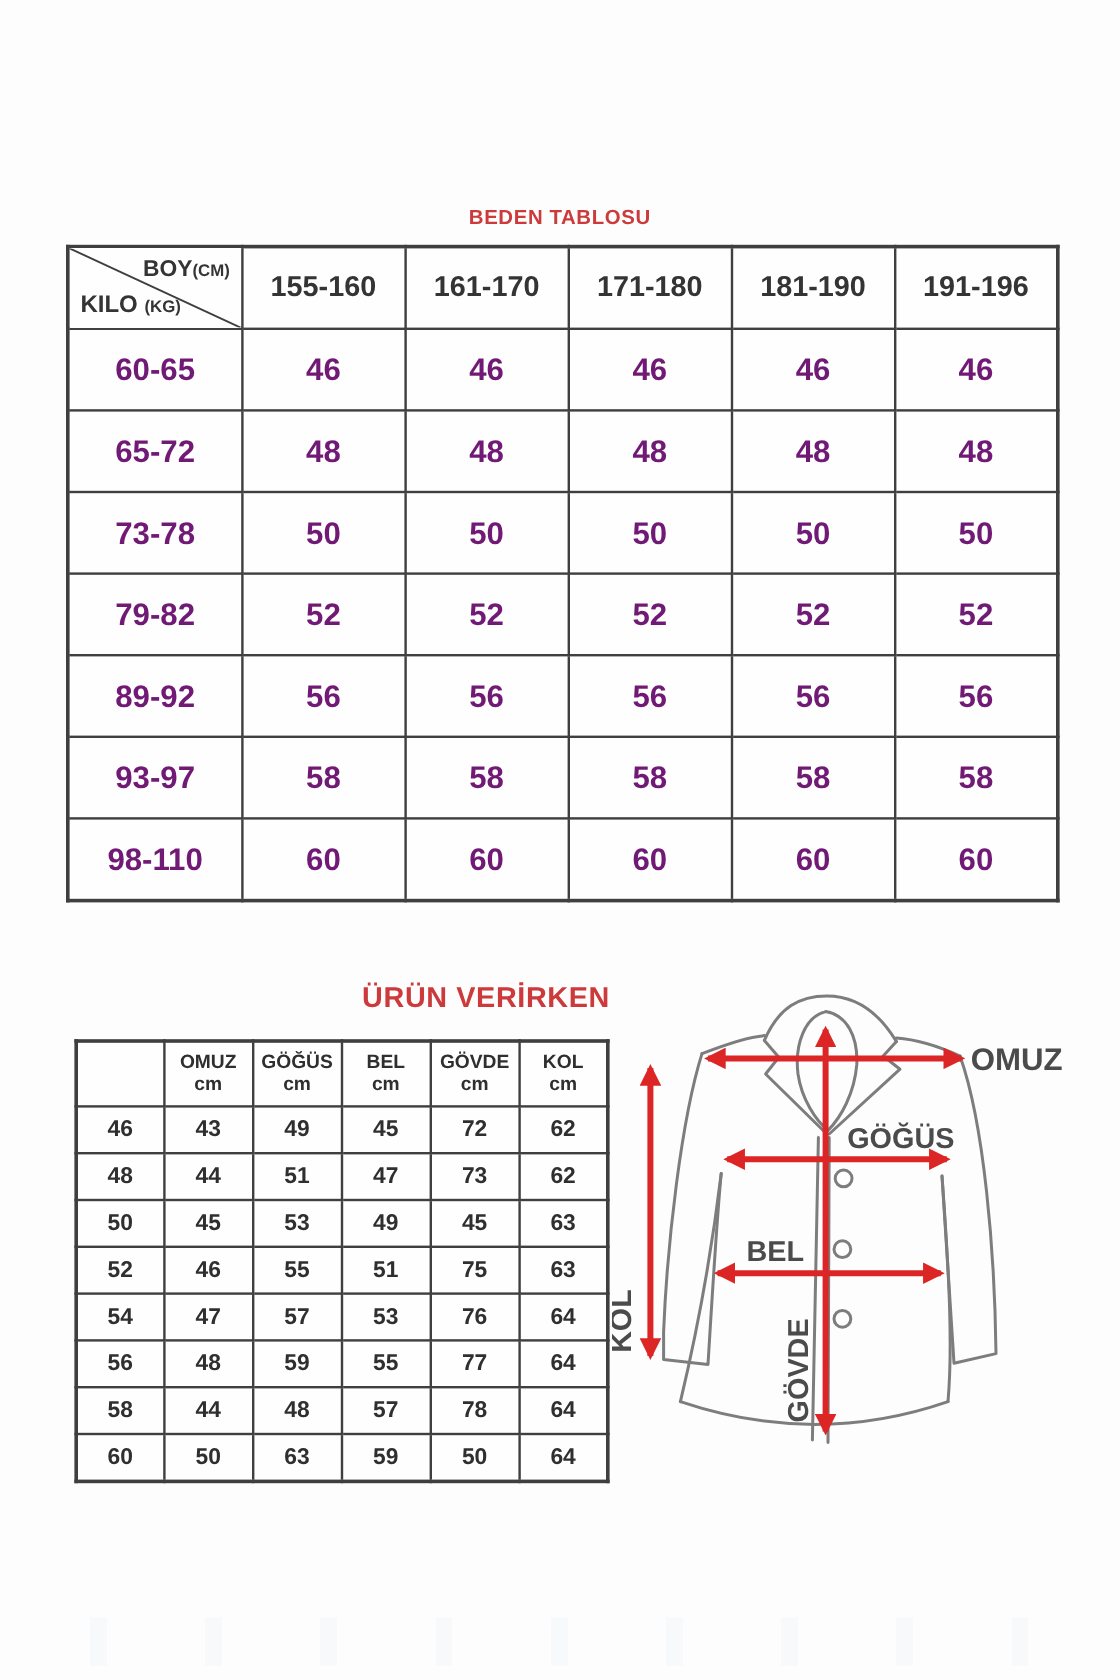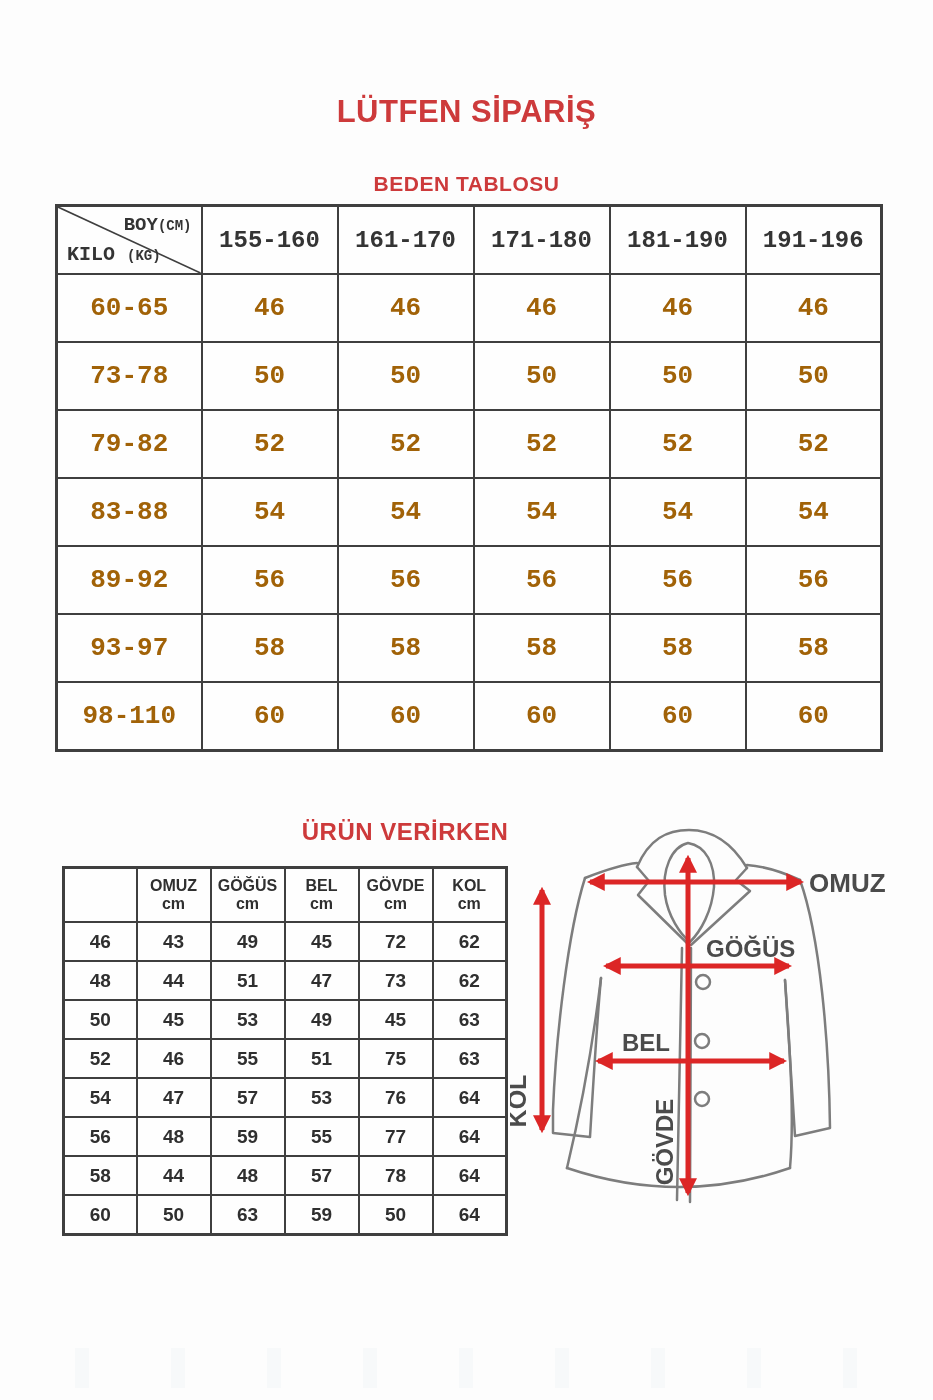--- a/index.html
+++ b/index.html
@@ -9,38 +9,37 @@
     font-family:"Liberation Sans", sans-serif; color:#3c3c3c;
   }
 
   
   .title-line1, .title-line2, .table-caption, .product-heading {
     position:absolute; left:0; width:100%; text-align:center;
     color:#cd3a3b; font-weight:700; white-space:nowrap;
   }
   .title-line1 { top:94px;  font-size:31px; letter-spacing:.5px; }
   .title-line2 { top:134px; font-size:29px; letter-spacing:0; }
-  .table-caption { top:172px; font-size:21px; letter-spacing:.5px; }
+  .table-caption { top:172px; font-size:17px; letter-spacing:.5px; }
   .product-heading { top:818px; width:810px; font-size:24px; letter-spacing:.5px; }
 
   
   table.size-table {
     position:absolute; left:55px; top:204px;
     border-collapse:collapse; table-layout:fixed;
     border:3px solid #3f3f3f;
-    font-family:Liberation Mono, monospace;
   }
   table.size-table td, table.size-table th {
     border:2px solid #3f3f3f; text-align:center; vertical-align:middle;
     padding:0; background:#fefefe;
   }
   table.size-table col.c0 { width:145px; }
   table.size-table col.cn { width:136px; }
   table.size-table thead th { height:66px; font-size:24px; font-weight:700; color:#343434; }
-  table.size-table tbody td { height:66px; font-size:26px; font-weight:600; color:#a16207; }
+  table.size-table tbody td { height:66px; font-size:26px; font-weight:600; color:#701a75; }
   table.size-table tbody td.weight-cell { font-weight:600; }
 
   th.corner-cell { position:relative; }
   .corner-diag { position:absolute; inset:0; width:100%; height:100%; display:block; }
   .corner-top { position:absolute; top:7px; right:9px; font-size:19px; font-weight:700; color:#343434; }
   .corner-bottom { position:absolute; bottom:7px; left:9px; font-size:20px; font-weight:700; color:#343434; }
   .corner-unit { font-size:14px; font-weight:700; }
 
   
   table.product-table {
@@ -65,21 +64,20 @@
   .ghost-marks {
     position:absolute; top:1348px; left:75px; width:790px; height:40px;
     background:repeating-linear-gradient(90deg,#f7f9fa 0 14px,transparent 14px 96px);
   }
 </style>
 </head>
 <body>
 
 <div class="page">
 
-  <div class="title-line1">LÜTFEN SİPARİŞ</div>
   <div class="table-caption">BEDEN TABLOSU</div>
 
   <table class="size-table">
     <colgroup>
       <col class="c0">
         <col class="cn">
         <col class="cn">
         <col class="cn">
         <col class="cn">
         <col class="cn">
@@ -103,42 +101,42 @@
     <tbody>
         <tr>
           <td class="weight-cell">60-65</td>
           <td>46</td>
           <td>46</td>
           <td>46</td>
           <td>46</td>
           <td>46</td>
         </tr>
         <tr>
+          <td class="weight-cell">65-72</td>
+          <td>48</td>
+          <td>48</td>
+          <td>48</td>
+          <td>48</td>
+          <td>48</td>
+        </tr>
+        <tr>
           <td class="weight-cell">73-78</td>
           <td>50</td>
           <td>50</td>
           <td>50</td>
           <td>50</td>
           <td>50</td>
         </tr>
         <tr>
           <td class="weight-cell">79-82</td>
           <td>52</td>
           <td>52</td>
           <td>52</td>
           <td>52</td>
           <td>52</td>
-        </tr>
-        <tr>
-          <td class="weight-cell">83-88</td>
-          <td>54</td>
-          <td>54</td>
-          <td>54</td>
-          <td>54</td>
-          <td>54</td>
         </tr>
         <tr>
           <td class="weight-cell">89-92</td>
           <td>56</td>
           <td>56</td>
           <td>56</td>
           <td>56</td>
           <td>56</td>
         </tr>
         <tr>

